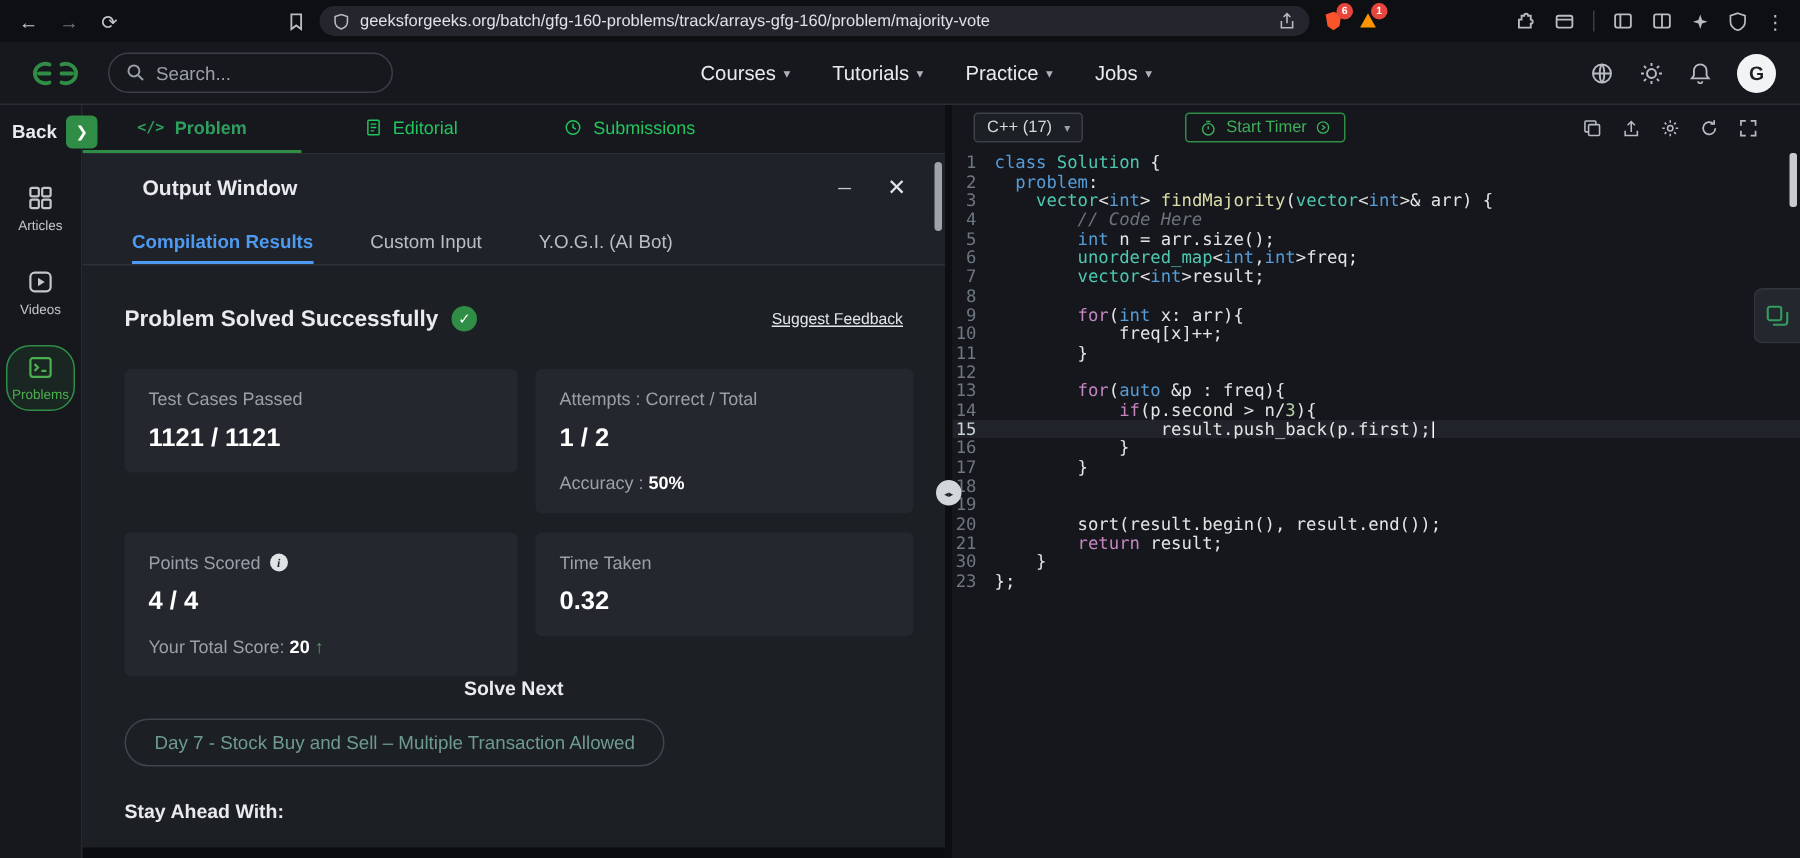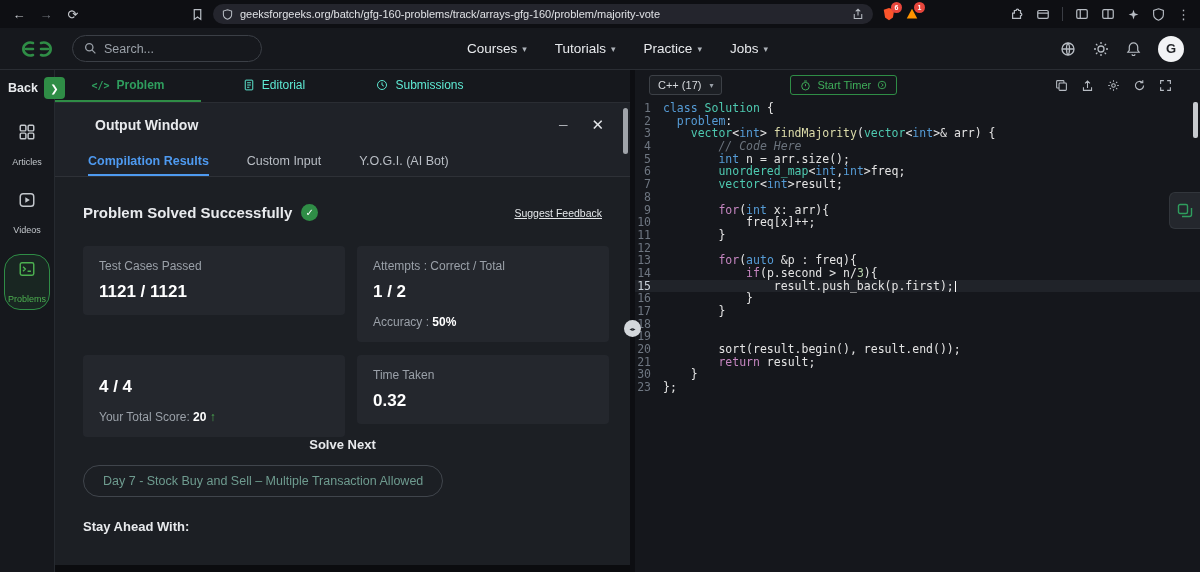--- a/index.html
+++ b/index.html
@@ -64,29 +64,29 @@
     width:55px; background:#16181d; border-right:1px solid #262a30;
     position:relative; flex-shrink:0;
   }
   .back-label { position:absolute; top:11px; left:8px; font-size:12.5px; font-weight:bold; }
   .back-btn {
     position:absolute; top:7px; left:44px; width:21px; height:22px; background:#2f8d46;
     border-radius:4px; color:#fff; font-size:10px; display:flex; align-items:center;
     justify-content:center; cursor:pointer; z-index:5;
   }
   .rail-items { position:absolute; top:48px; left:0; width:54px; display:flex; flex-direction:column; gap:14px; align-items:center; }
-  .rail-item { display:flex; flex-direction:column; align-items:center; gap:16px; color:#c3c7cc; font-size:9px; cursor:pointer; padding:5px 2px; width:46px; }
+  .rail-item { display:flex; flex-direction:column; align-items:center; gap:4px; color:#c3c7cc; font-size:9px; cursor:pointer; padding:5px 2px; width:46px; }
   .rail-item.active { border:1px solid #2f8d46; border-radius:16px; background:rgba(47,141,70,.13); color:#4caf50; }
   .rail-item.active svg { color:#4caf50; }
   .rail-item svg { color:#c3c7cc; }
 
   
   .left-panel { width:575px; background:#1c1f24; position:relative; flex-shrink:0; overflow:hidden; }
   .panel-tabs { height:33px; background:#16181d; border-bottom:1px solid #2a2d33; display:flex; }
-  .ptab { width:146px; display:flex; align-items:center; justify-content:center; gap:7px; font-size:12px; color:#5eead4; cursor:pointer; border-bottom:2px solid transparent; }
+  .ptab { width:146px; display:flex; align-items:center; justify-content:center; gap:7px; font-size:12px; color:#22c55e; cursor:pointer; border-bottom:2px solid transparent; }
   .ptab.active { color:#2f9e5e; border-bottom-color:#2f8d46; font-weight:bold; }
   .code-tag { font-family:"DejaVu Sans Mono",monospace; font-size:10px; }
 
   .ow-header { height:44px; background:#1f2228; display:flex; align-items:center; padding:0 26px 0 40px; }
   .ow-title { font-size:14px; font-weight:600; }
   .ow-header .right { margin-left:auto; display:flex; align-items:center; gap:24px; }
   .ow-min { font-size:12px; color:#c3c7cc; cursor:pointer; }
   .ow-close { font-size:15px; color:#e3e6e9; cursor:pointer; }
 
   .ow-tabs { background:#1f2228; display:flex; gap:38px; padding:0 33px; border-bottom:1px solid #2e3137; height:30px; }
@@ -372,20 +372,24 @@
           <div class="card">
             <div class="card-title">Test Cases Passed</div>
             <div class="card-value">1121 / 1121</div>
           </div>
           <div class="card">
             <div class="card-title">Attempts : Correct / Total</div>
             <div class="card-value">1 / 2</div>
             <div class="card-sub"><span>Accuracy :</span> <b>50%</b></div>
           </div>
           <div class="card">
+            <div class="card-title">
+              <span>Points Scored</span>
+              <span class="info-dot">i</span>
+            </div>
             <div class="card-value">4 / 4</div>
             <div class="card-sub"><span>Your Total Score:</span> <b>20</b> <span class="trend-up">↑</span></div>
           </div>
           <div class="card">
             <div class="card-title">Time Taken</div>
             <div class="card-value">0.32</div>
           </div>
         </div>
 
         <div class="solve-next-h">Solve Next</div>

